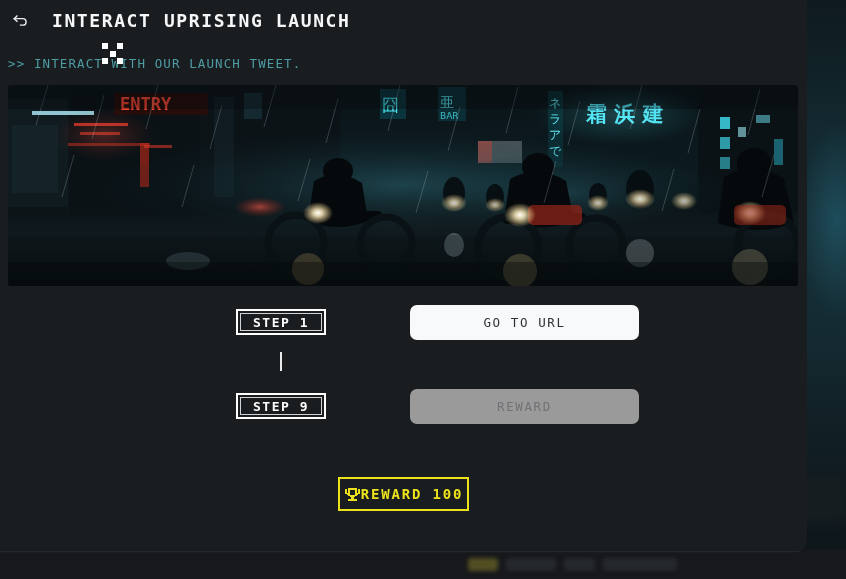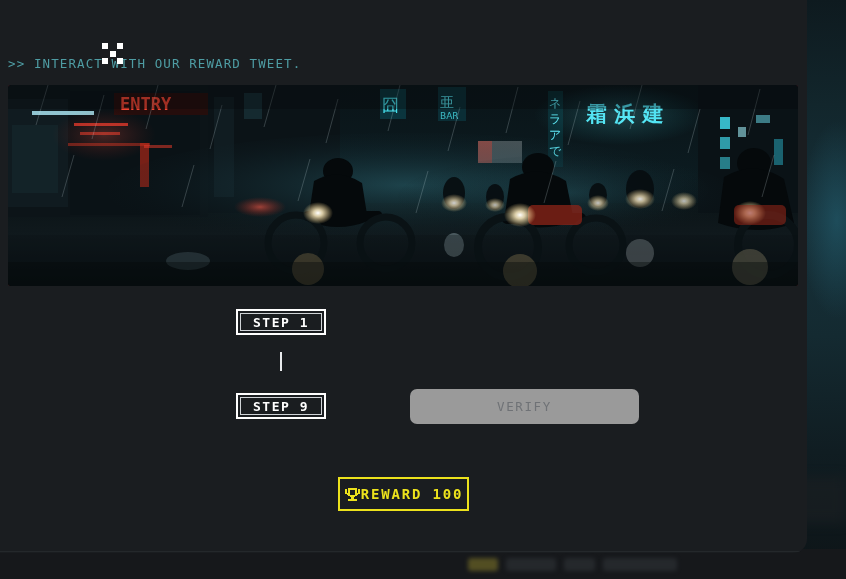--- a/index.html
+++ b/index.html
@@ -265,24 +265,33 @@
   <div class="bg-bottom-strip"></div>
   <div class="bg-chip-row">
     <span class="bg-chip chip-y"></span>
     <span class="bg-chip chip-a"></span>
     <span class="bg-chip chip-b"></span>
     <span class="bg-chip chip-c"></span>
   </div>
 
   <div class="modal">
 
+    <div class="header">
+      <div class="back-btn">
+        <svg viewBox="0 0 20 20" width="18" height="18" fill="none" stroke="#e9ecee" stroke-width="1.6" stroke-linecap="square">
+          <path d="M5.5 5.5 L2.5 8.5 L5.5 11.5"></path>
+          <path d="M2.5 8.5 H12 a3.6 3.6 0 0 1 0 7.2 H9.5"></path>
+        </svg>
+      </div>
+      <div class="page-title">INTERACT UPRISING LAUNCH</div>
+    </div>
 
     <div class="subtitle">
       <span class="arrows">&gt;&gt;</span>
-      <span>INTERACT WITH OUR REWARD TWEET.</span>
+      <span>INTERACT WITH OUR LAUNCH TWEET.</span>
     </div>
 
     <div class="banner">
       <svg viewBox="0 0 790 201" preserveAspectRatio="none" aria-hidden="true">
         <defs>
           <linearGradient id="sky" x1="0" y1="0" x2="0" y2="1">
             <stop offset="0%" stop-color="#0a1418"></stop>
             <stop offset="45%" stop-color="#0c1b20"></stop>
             <stop offset="70%" stop-color="#0a1215"></stop>
             <stop offset="100%" stop-color="#060c0f"></stop>
@@ -447,31 +456,32 @@
         <rect y="177" width="790" height="24" fill="#05090b" opacity=".4"></rect>
       </svg>
     </div>
 
     <div class="steps">
 
       <div class="step-row">
         <div class="step-badge">
           <span>STEP 1</span>
         </div>
+        <button class="action-btn btn-primary">GO TO URL</button>
       </div>
 
       <div class="connector-row">
         <div class="connector"></div>
       </div>
 
       <div class="step-row">
         <div class="step-badge">
           <span>STEP 9</span>
         </div>
-        <button class="action-btn btn-disabled" disabled="">VERIFY</button>
+        <button class="action-btn btn-disabled" disabled="">REWARD</button>
       </div>
     </div>
 
     <div class="reward-wrap">
       <div class="reward">
         <svg class="trophy" viewBox="0 0 17 17" shape-rendering="crispEdges">
           <g fill="#ece21c">
             <rect x="4" y="2" width="9" height="2"></rect>
             <rect x="4" y="4" width="2" height="6"></rect>
             <rect x="11" y="4" width="2" height="6"></rect>

